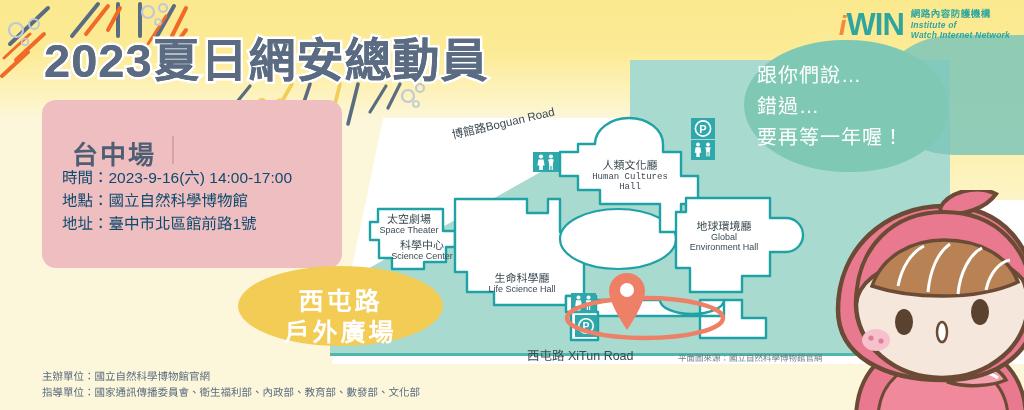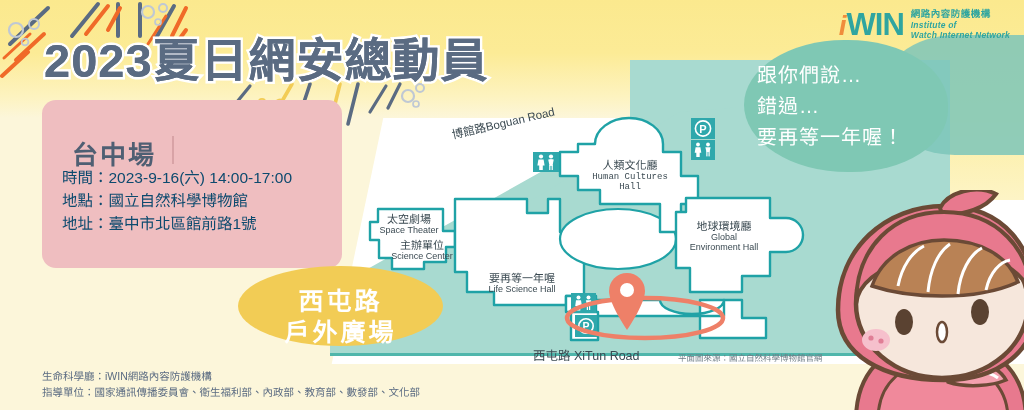--- a/index.html
+++ b/index.html
@@ -152,34 +152,34 @@
 
       <path d="M700,300 L742,300 L742,318 L766,318 L766,338 L700,338 Z"></path>
 
       <path d="M566,296 L596,296 L596,312 L566,312 Z"></path>
       <path d="M596,300 L660,300 a32,14 0 0 0 64,0 L724,316 L596,316 Z"></path>
       <path d="M571,312 L598,312 L598,340 L571,340 Z"></path>
     </g>
   </svg>
 
   <div class="road-label" style="left:452px;top:126px;transform:rotate(-13deg);transform-origin:left center;">博館路Boguan Road</div>
-  <div class="road-label" style="left:527px;top:345px;font-size:12.5px;margin-left:6px;">
+  <div class="road-label" style="left:527px;top:345px;font-size:12.5px;">
     <span>西屯路 XiTun Road</span>
   </div>
 
   <div class="maplabel" style="left:373px;top:213px;width:72px;">
     <span class="zh">太空劇場</span>
     <span class="en">Space Theater</span>
   </div>
   <div class="maplabel" style="left:384px;top:239px;width:76px;">
-    <span class="zh">主辦單位</span>
+    <span class="zh">科學中心</span>
     <span class="en">Science Center</span>
   </div>
   <div class="maplabel" style="left:473px;top:272px;width:98px;">
-    <span class="zh">要再等一年喔</span>
+    <span class="zh">生命科學廳</span>
     <span class="en">Life Science Hall</span>
   </div>
   <div class="maplabel" style="left:574px;top:160px;width:112px;font-family:Liberation Mono, monospace;">
     <span class="zh">人類文化廳</span>
     <span class="en">Human Cultures</span>
     <span class="en">Hall</span>
   </div>
   <div class="maplabel" style="left:668px;top:220px;width:112px;">
     <span class="zh">地球環境廳</span>
     <span class="en">Global</span>
@@ -351,17 +351,17 @@
     <ellipse cx="160" cy="122" rx="9" ry="13" fill="#5A4231"></ellipse>
 
     <ellipse cx="56" cy="150" rx="14" ry="11" fill="#F6C0CC"></ellipse>
     <circle cx="51" cy="148" r="2.6" fill="#E07E96"></circle>
     <circle cx="61" cy="151" r="2.6" fill="#E07E96"></circle>
 
     <ellipse cx="122" cy="142" rx="5" ry="10" fill="#FFFFFF" stroke="#6B4A36" stroke-width="2.5"></ellipse>
   </svg>
 
   <div class="footer">
-    <div>生命科學廳：iWIN網路內容防護機構</div>
+    <div>主辦單位：國立自然科學博物館官網</div>
     <div>指導單位：國家通訊傳播委員會、衛生福利部、內政部、教育部、數發部、文化部</div>
   </div>
 
 </div>
 
 </body></html>

